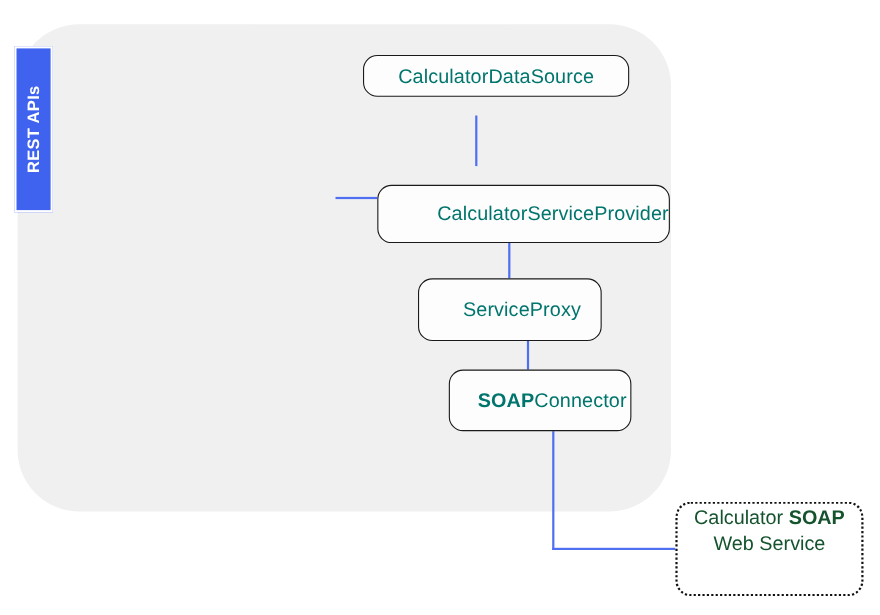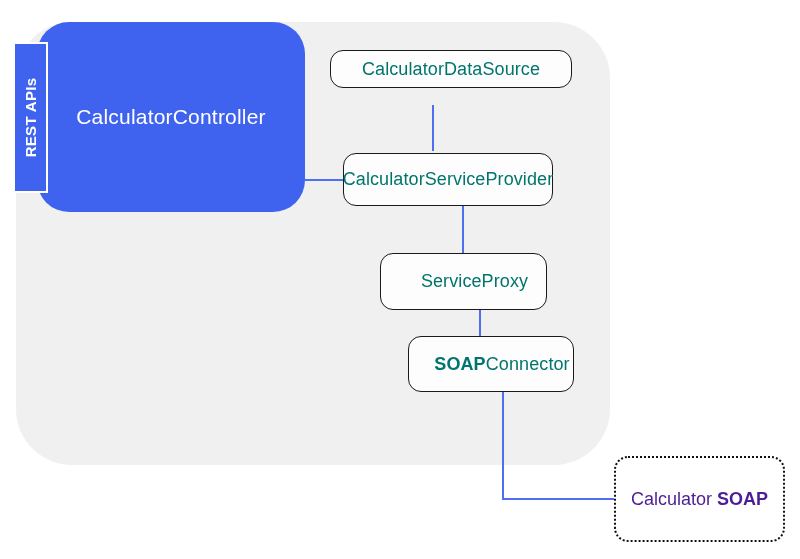--- a/index.html
+++ b/index.html
@@ -57,35 +57,35 @@
     position: absolute;
     background: #fdfdfd;
     border: 1px solid #1a1a1a;
     border-radius: 13px;
     display: flex; align-items: center; justify-content: center;
     color: #00756d;
     font-size: 18px;
     letter-spacing: 0.1px;
   }
   .node-datasource       { left: 330px; top: 50px;  width: 242px; height: 38px; }
-  .node-serviceprovider  { left: 343px; top: 153px; width: 210px; height: 53px; }
+  .node-serviceprovider  { left: 343px; top: 168px; width: 266px; height: 53px; justify-content: flex-end; }
   .node-serviceproxy     { left: 380px; top: 253px; width: 167px; height: 57px; padding-left: 22px; }
   .node-soapconnector    { left: 408px; top: 336px; width: 166px; height: 56px; padding-left: 22px; }
   .bold { font-weight: bold; }
   
   .node-webservice {
     position: absolute;
     left: 614px; top: 456px;
     width: 171px; height: 86px;
     background: #ffffff;
     border: 2px dotted #111111;
     border-radius: 14px;
-    display: flex; align-items: center; justify-content: center;
+    display: flex; justify-content: center;
     text-align: center;
-    color: #4c1d95;
+    color: #14532d;
     font-size: 18px;
     line-height: 1.35;
   }
   
   .line {
     position: absolute;
     background: #4f6ff3;
   }
   .line-ds-sp     { left: 432px; top: 105px; width: 2px;  height: 46px; }
   .line-ctrl-sp   { left: 305px; top: 179px; width: 38px; height: 2px;  }
@@ -101,23 +101,20 @@
 
   <div class="backdrop"></div>
 
   <div class="line line-ds-sp"></div>
   <div class="line line-ctrl-sp"></div>
   <div class="line line-sp-proxy"></div>
   <div class="line line-proxy-soap"></div>
   <div class="line line-soap-down"></div>
   <div class="line line-to-ws"></div>
 
-  <div class="controller">
-    <span class="controller-label">CalculatorController</span>
-  </div>
 
   <div class="rest-tab">
     <span class="rest-tab-label">REST APIs</span>
   </div>
 
   <div class="node node-datasource">
     <span>CalculatorDataSource</span>
   </div>
 
   <div class="node node-serviceprovider">
@@ -130,16 +127,17 @@
 
   <div class="node node-soapconnector">
     <span>
       <span class="bold">SOAP</span><span>Connector</span>
     </span>
   </div>
 
   <div class="node-webservice">
     <span>
       <span>Calculator </span><span class="bold">SOAP</span><br>
+      <span>Web Service</span>
     </span>
   </div>
 
 </div>
 
 </body></html>

